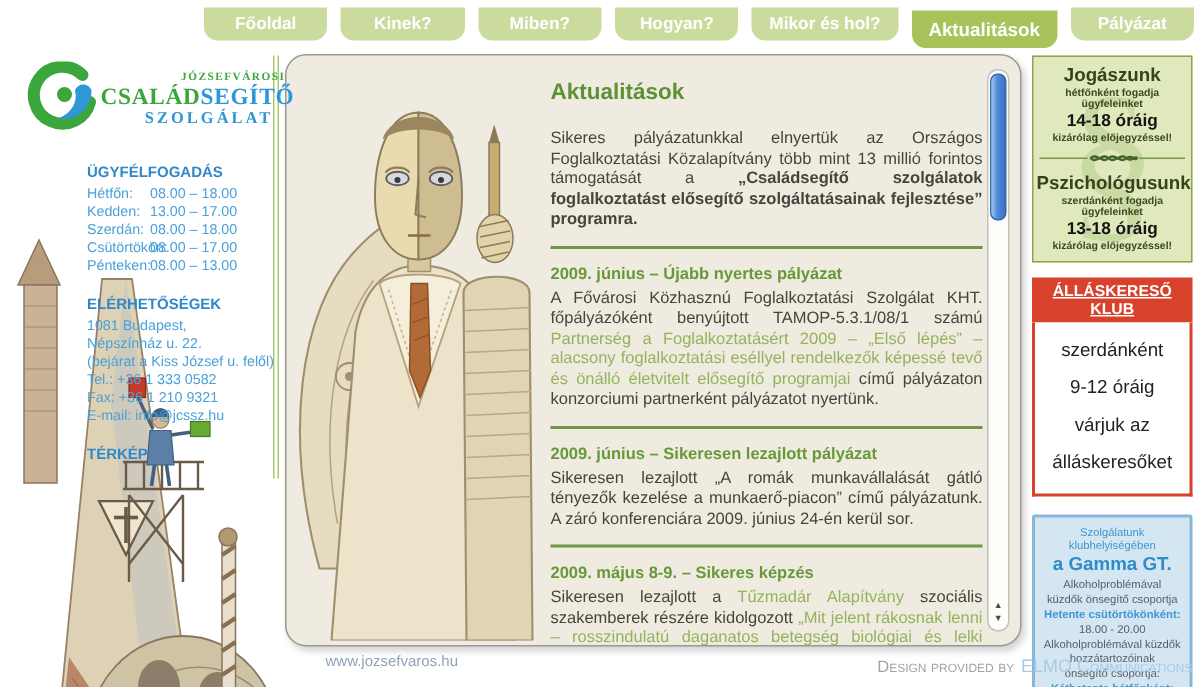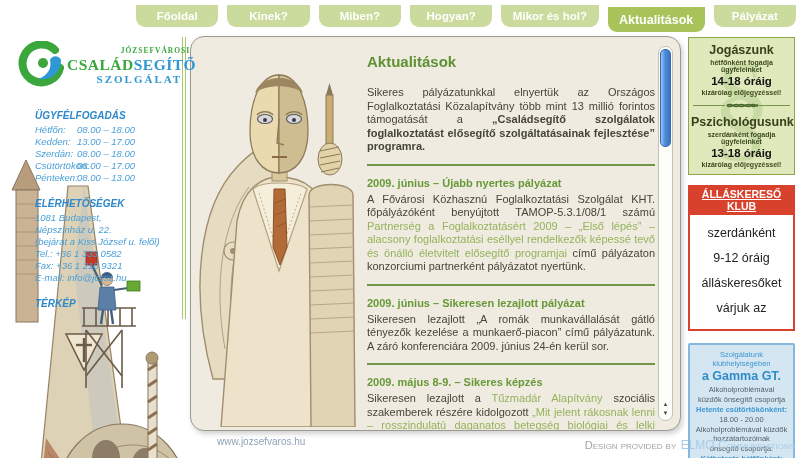--- a/index.html
+++ b/index.html
@@ -1,37 +1,37 @@
 <!DOCTYPE html>
 <html><head>
 <meta charset="utf-8">
 <style>
   html,body{margin:0;padding:0;}
   body{width:800px;height:458px;position:relative;overflow:hidden;background:#ffffff;
        font-family:"Liberation Sans",sans-serif;}
 
   
-  .nav{position:absolute;left:136px;top:0;right:4px;display:flex;gap:9px;align-items:flex-start;justify-content:flex-end;}
+  .nav{position:absolute;left:136px;top:0;right:4px;display:flex;gap:9px;align-items:flex-start;}
   .tab{flex:1;margin-top:5px;height:22px;background:#cbdb9d;color:#fff;font-weight:bold;
        font-size:11.5px;display:flex;align-items:center;justify-content:center;
        border-radius:0 0 9px 9px;cursor:pointer;white-space:nowrap;}
   .tab.wide{flex:1.18;}
   .tab.active{background:#a7c359;margin-top:7px;height:25px;font-size:12.5px;}
 
   
   .sidebar{position:absolute;left:0;top:36px;width:216px;}
   .logo-row{display:flex;align-items:center;padding-left:18px;height:60px;position:relative;z-index:2;}
   .logo-text{margin-left:3px;line-height:1;}
   .logo-small{font-size:7.5px;font-weight:bold;color:#3aa63c;letter-spacing:1px;text-align:right;
               padding-right:6px;font-family:"Liberation Serif",serif;}
   .logo-main{font-size:15.5px;font-weight:bold;font-family:"Liberation Serif",serif;letter-spacing:.5px;margin-top:2px;}
   .logo-main .g{color:#3aa63c;} .logo-main .b{color:#2e97d4;}
   .logo-sub{font-size:11px;font-weight:bold;color:#2e97d4;font-family:"Liberation Serif",serif;
             letter-spacing:2px;text-align:right;padding-right:14px;margin-top:2px;}
-  .side-section{padding-left:35px;position:relative;z-index:2;font-style:italic;}
+  .side-section{padding-left:58px;position:relative;z-index:2;}
   .side-h{font-size:10px;font-weight:bold;color:#2f88c9;margin:14px 0 3px;}
   .hour-row{display:flex;width:100px;font-size:9.5px;color:#4aa0d8;line-height:12px;white-space:nowrap;}
   .hour-row .d{min-width:42px;}
   .hour-row .t{margin-left:auto;}
   .contact-line{font-size:9.5px;color:#4aa0d8;line-height:12px;white-space:nowrap;}
   .map-link{font-size:10px;font-weight:bold;color:#2f88c9;margin-top:14px;cursor:pointer;display:inline-block;}
   .tower-art{position:absolute;left:0;top:112px;width:186px;height:346px;z-index:1;}
 
   
   .green-rule{position:absolute;left:182px;top:37px;height:282px;width:2px;
@@ -341,22 +341,22 @@
     <div class="legal-title">Pszichológusunk</div>
     <div class="legal-line">szerdánként fogadja ügyfeleinket</div>
     <div class="legal-hours">13-18 óráig</div>
     <div class="legal-note">kizárólag előjegyzéssel!</div>
   </div>
 
   <div class="club-header">ÁLLÁSKERESŐ KLUB</div>
   <div class="club-box">
     <div class="club-line">szerdánként</div>
     <div class="club-line">9-12 óráig</div>
+    <div class="club-line">várjuk az</div>
     <div class="club-line">álláskeresőket</div>
-    <div class="club-line">várjuk az</div>
   </div>
 
   <div class="gamma-box">
     <div class="gamma-line1">Szolgálatunk klubhelyiségében</div>
     <div class="gamma-title">a Gamma GT.</div>
     <div class="gamma-dark">Alkoholproblémával</div>
     <div class="gamma-dark">küzdők önsegítő csoportja</div>
     <div class="gamma-blue">Hetente csütörtökönként:</div>
     <div class="gamma-dark">18.00 - 20.00</div>
     <div class="gamma-dark">Alkoholproblémával küzdők</div>

